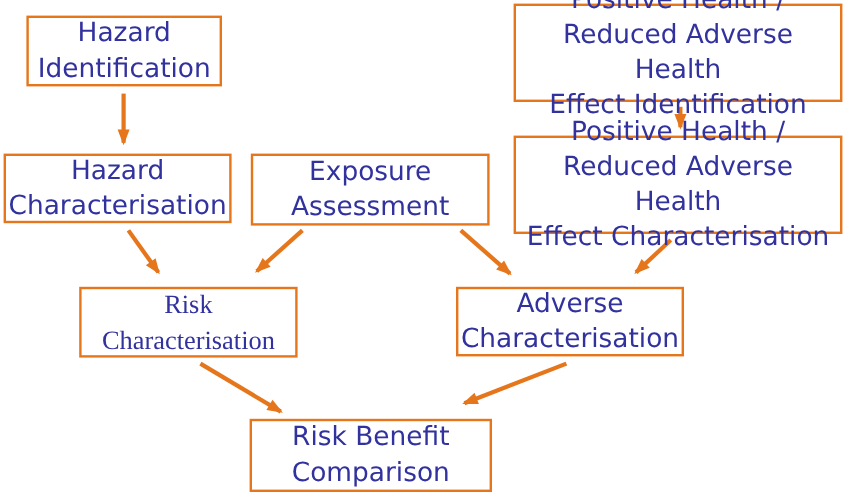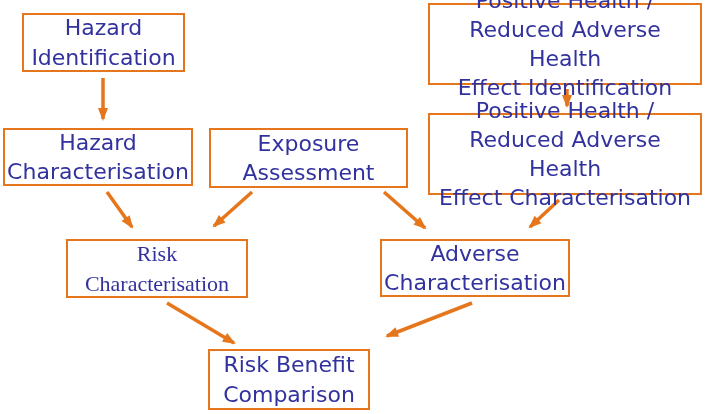--- a/index.html
+++ b/index.html
@@ -32,21 +32,21 @@
     line-height: 1.32;
     white-space: pre-line;
   }
   .node-hazard-identification        { left: 22px;  top: 13px;  width: 163px; height: 59px; }
   .node-positive-health-identification { left: 428px; top: 3px;   width: 274px; height: 82px; }
   .node-hazard-characterisation      { left: 3px;   top: 128px; width: 190px; height: 58px; }
   .node-exposure-assessment          { left: 209px; top: 128px; width: 199px; height: 60px; }
   .node-positive-health-characterisation { left: 428px; top: 113px; width: 274px; height: 82px; }
   .node-risk-characterisation        { left: 66px;  top: 239px; width: 182px; height: 59px; font-family: Liberation Serif, serif; }
   .node-benefit-characterisation     { left: 380px; top: 239px; width: 190px; height: 58px; }
-  .node-risk-benefit-comparison      { left: 208px; top: 349px; width: 162px; height: 61px; }
+  .node-risk-benefit-comparison      { left: 208px; top: 349px; width: 202px; height: 61px; }
 </style>
 </head>
 <body>
 
 <div class="canvas">
 
   <svg class="arrow-layer" viewBox="0 0 709 414" xmlns="http://www.w3.org/2000/svg">
     <defs>
       <marker id="ah" markerUnits="userSpaceOnUse" markerWidth="15" markerHeight="13" refX="12" refY="6.5" orient="auto">
         <path d="M1,1.5 L14,6.5 L1,11.5 Z" fill="#e5761b"></path>

